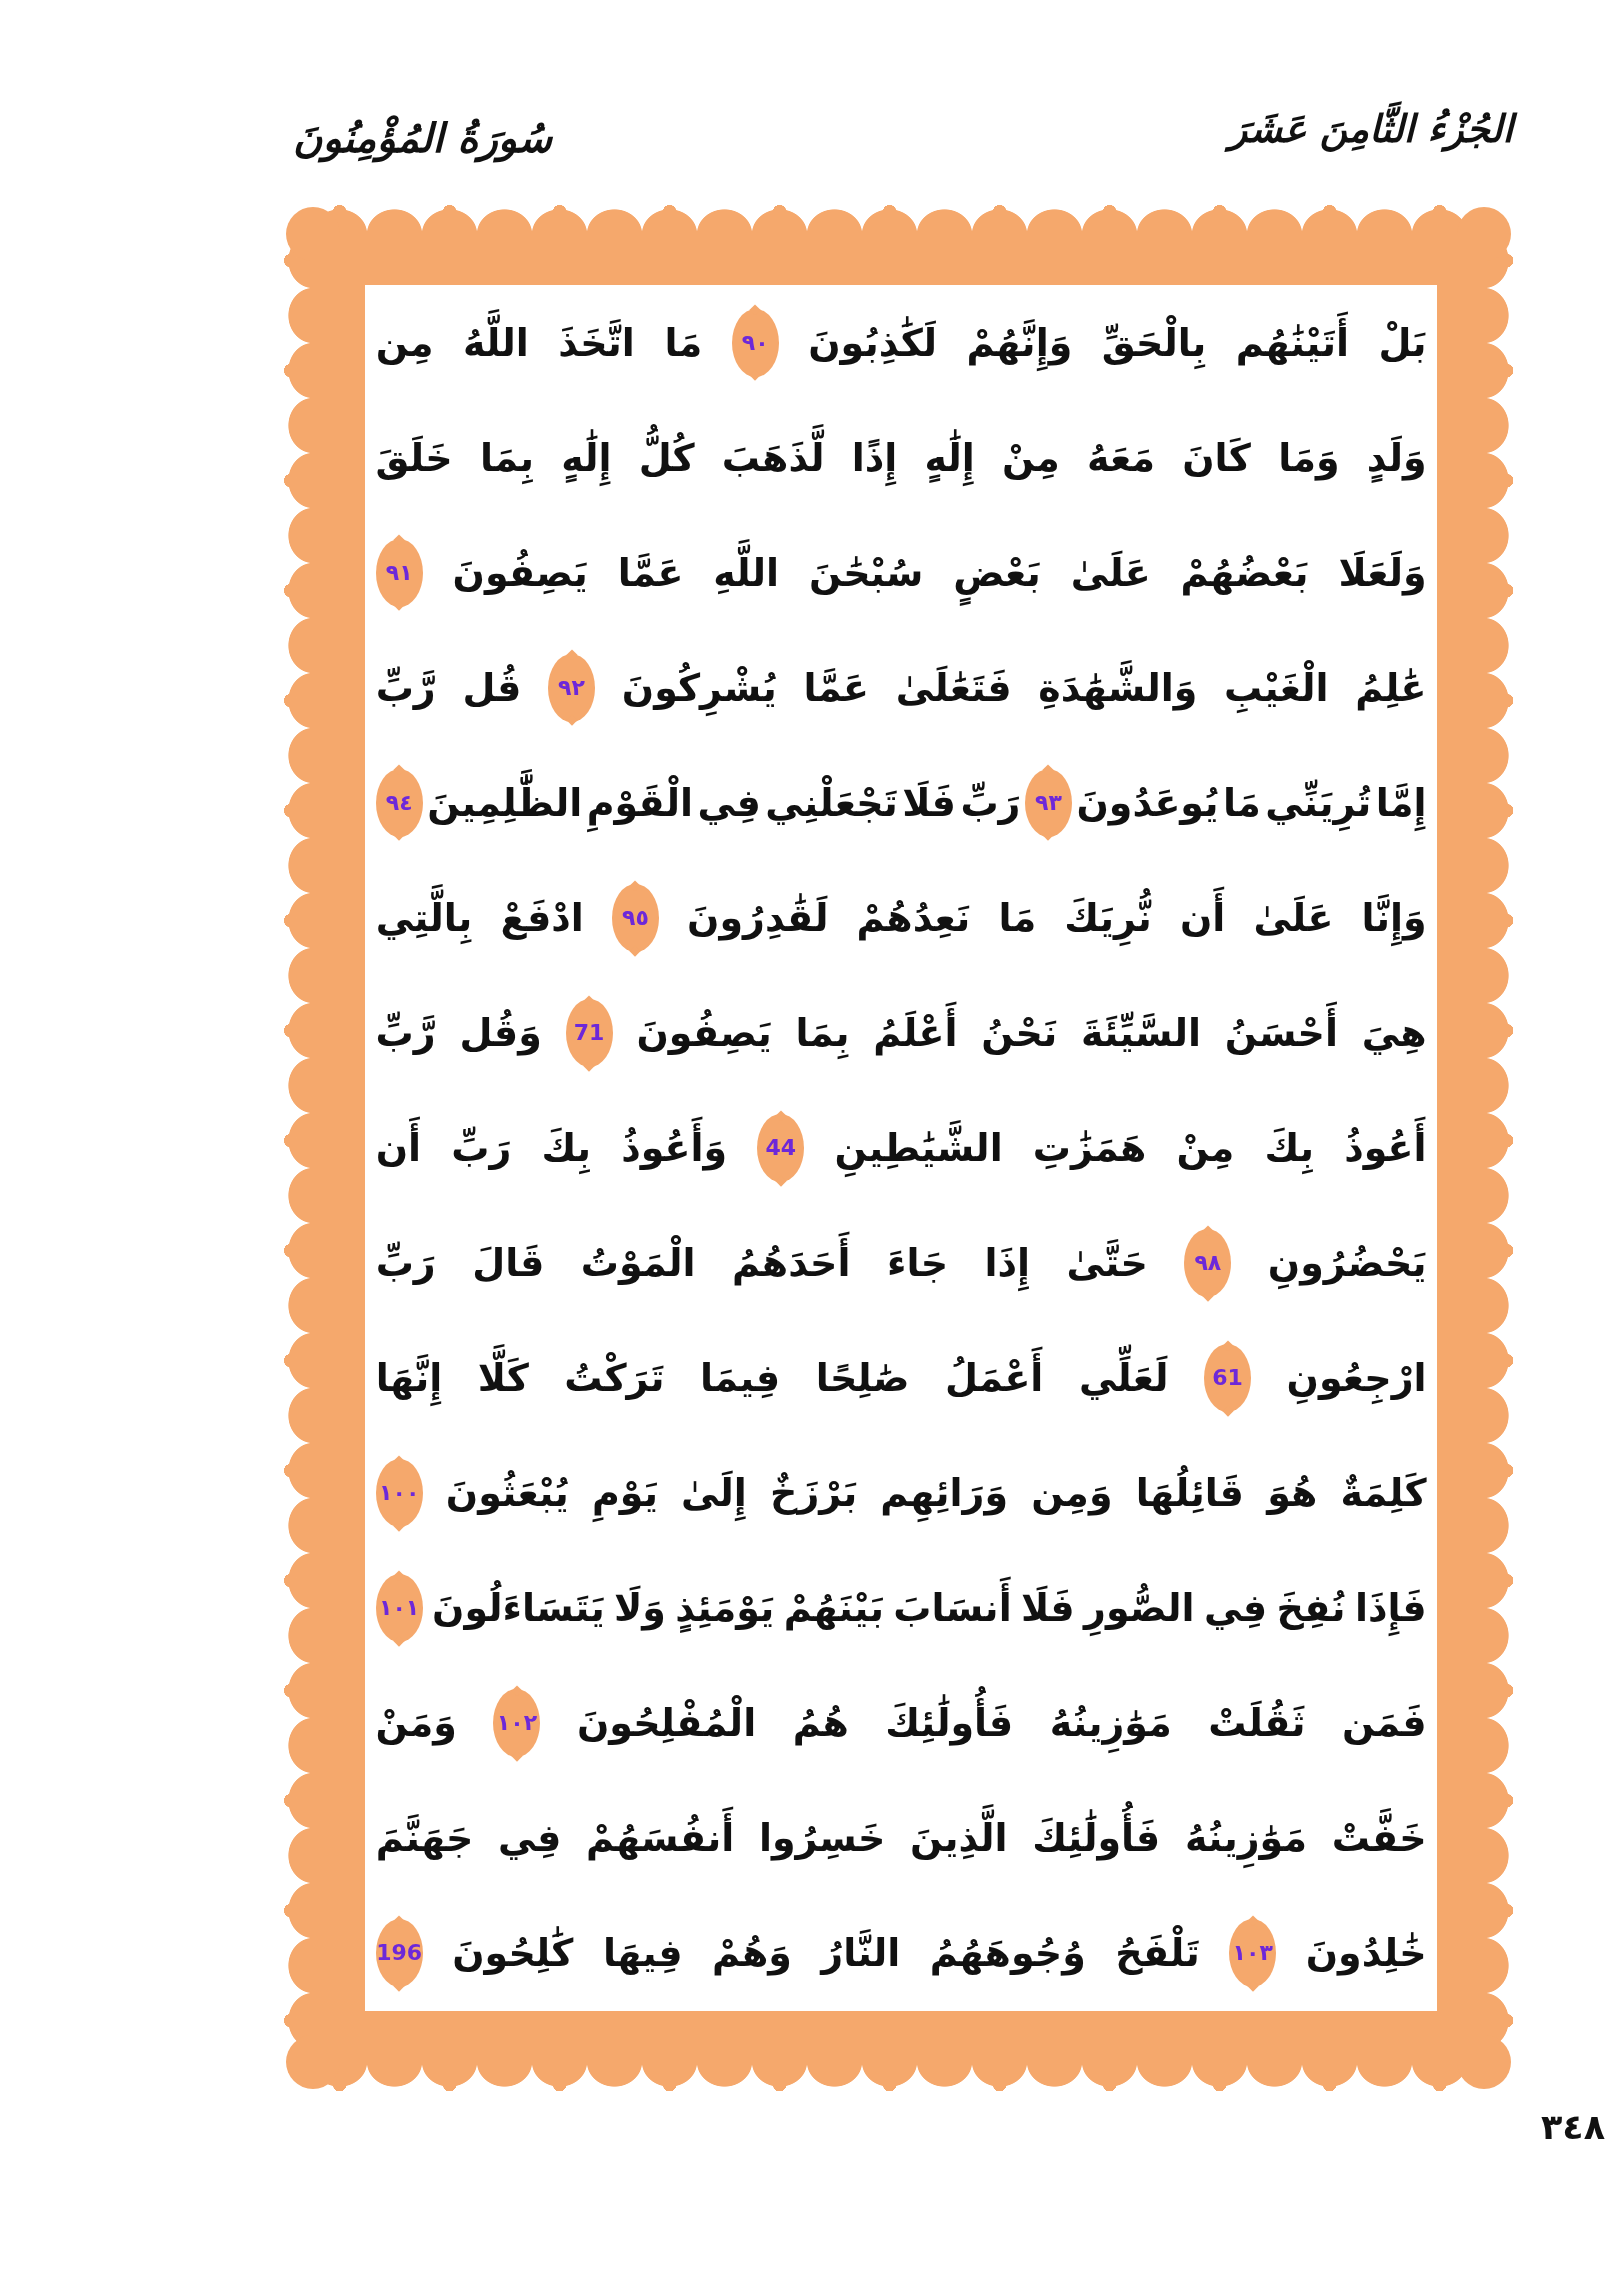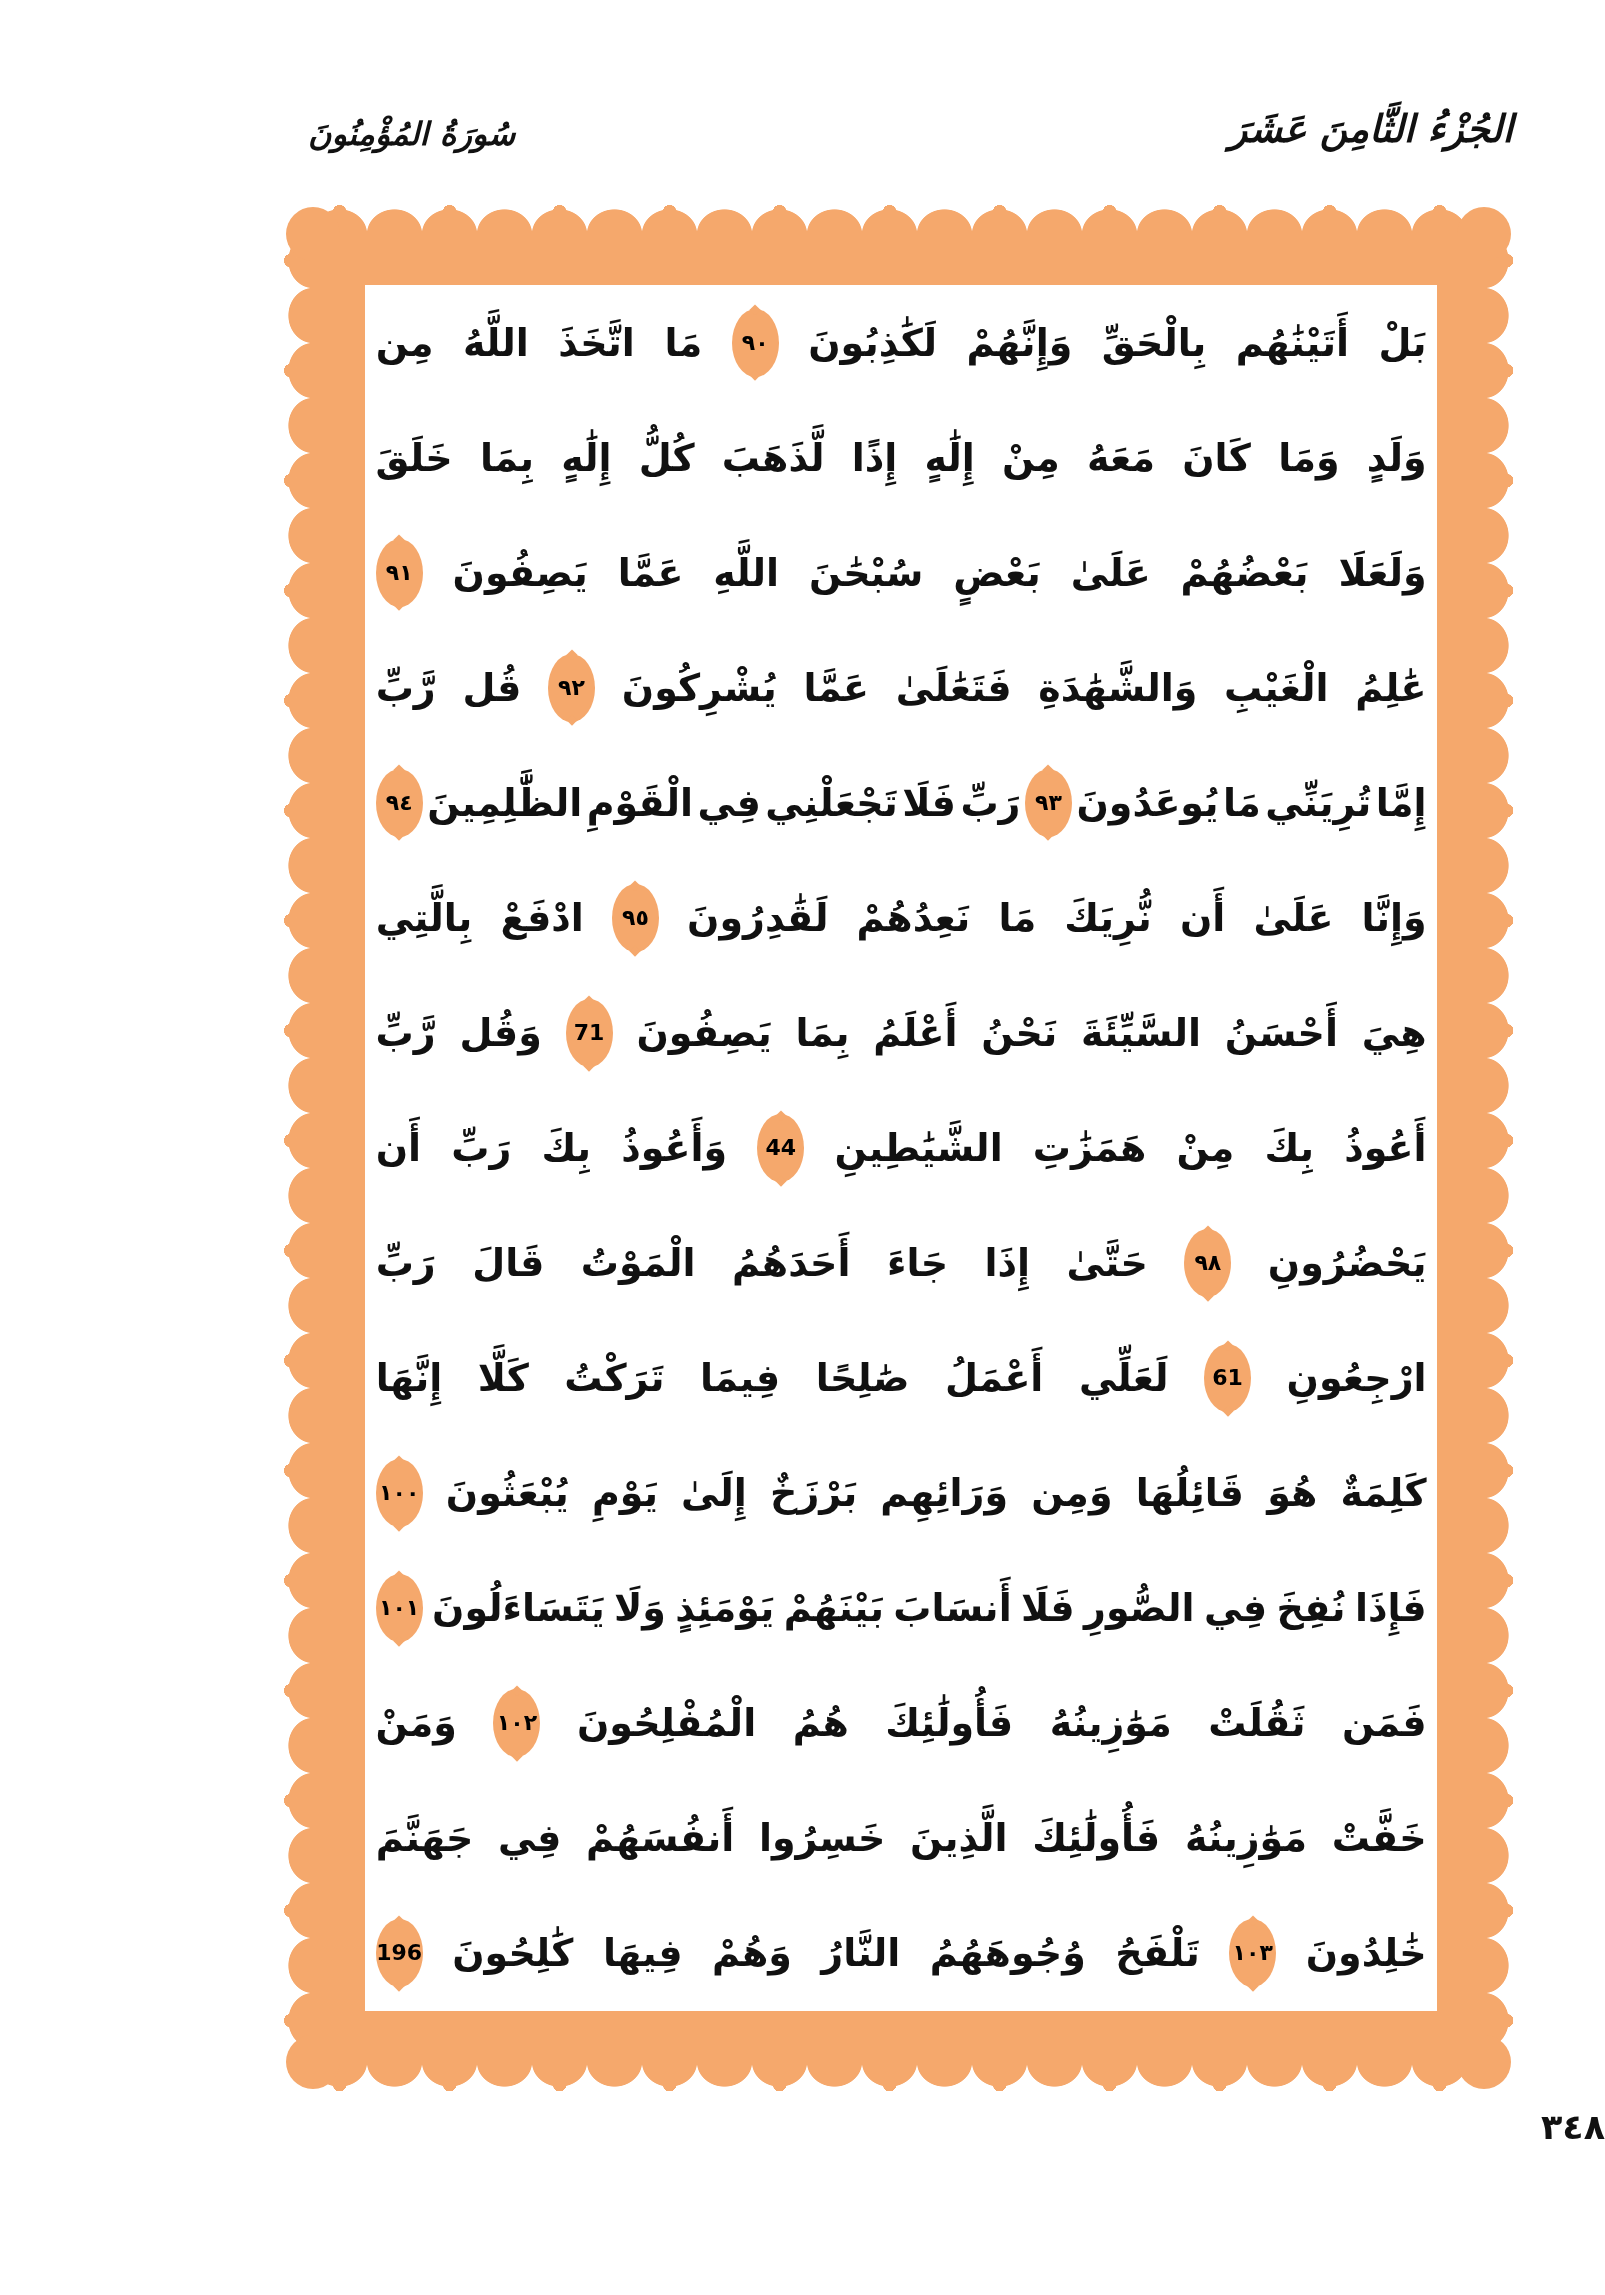--- a/index.html
+++ b/index.html
@@ -7,21 +7,21 @@
     --ink:#111111;
   }
   html,body{margin:0;padding:0;}
   body{
     width:1605px;height:2295px;position:relative;background:#ffffff;
     font-family:"DejaVu Sans",sans-serif;color:var(--ink);overflow:hidden;
   }
   
   .hdr{position:absolute;font-weight:bold;font-style:italic;white-space:nowrap;direction:rtl;}
   .hdr-juz{top:107px;right:92px;font-size:38px;margin-left:36px;}
-  .hdr-surah{top:115px;left:293px;font-size:32px;margin-left:15px;}
+  .hdr-surah{top:115px;left:293px;font-size:40px;}
   
   .frame{position:absolute;left:283px;top:204px;width:1231px;height:1888px;}
   .band{position:absolute;left:29px;top:29px;right:29px;bottom:29px;background:var(--orange);}
   .scal{position:absolute;}
   .scal-top{left:29px;right:29px;top:0;height:30px;
     background-image:
       radial-gradient(circle 6.8px at 27.6px 7.6px, var(--orange) 97%, transparent 100%),
       radial-gradient(ellipse 28px 25px at 50% 100%, var(--orange) 97%, transparent 100%);
     background-size:110px 30px,55px 30px;background-repeat:repeat-x;}
   .scal-bottom{left:29px;right:29px;bottom:0;height:30px;
@@ -44,21 +44,21 @@
   .corner.bl{left:3px;bottom:3px;} .corner.br{right:3px;bottom:3px;}
   .inner{position:absolute;left:82px;top:81px;width:1072px;height:1726px;background:#ffffff;}
   
   .text-area{position:absolute;left:10.6px;top:0;width:1051px;height:1726px;
     display:flex;flex-direction:column;direction:rtl;}
   .line{flex:1;display:flex;align-items:center;justify-content:space-between;
     direction:rtl;font-size:38px;font-weight:bold;white-space:nowrap;line-height:1;}
   .word{display:inline-block;}
   .marker{flex:0 0 auto;width:47px;height:68px;border-radius:50%;background:var(--orange);
     display:flex;align-items:center;justify-content:center;
-    font-size:22px;font-weight:bold;color:#000000;position:relative;}
+    font-size:22px;font-weight:bold;color:#6d28d9;position:relative;}
   .marker::before,.marker::after{content:"";position:absolute;left:50%;width:7.6px;height:7.6px;
     background:var(--orange);transform:translateX(-50%) rotate(45deg);}
   .marker::before{top:-2.3px;} .marker::after{bottom:-2.3px;}
   
   .page-num{position:absolute;left:0;right:0;top:2107px;text-align:right;
     font-size:35px;font-weight:bold;}
 </style>
 </head>
 <body>
 

